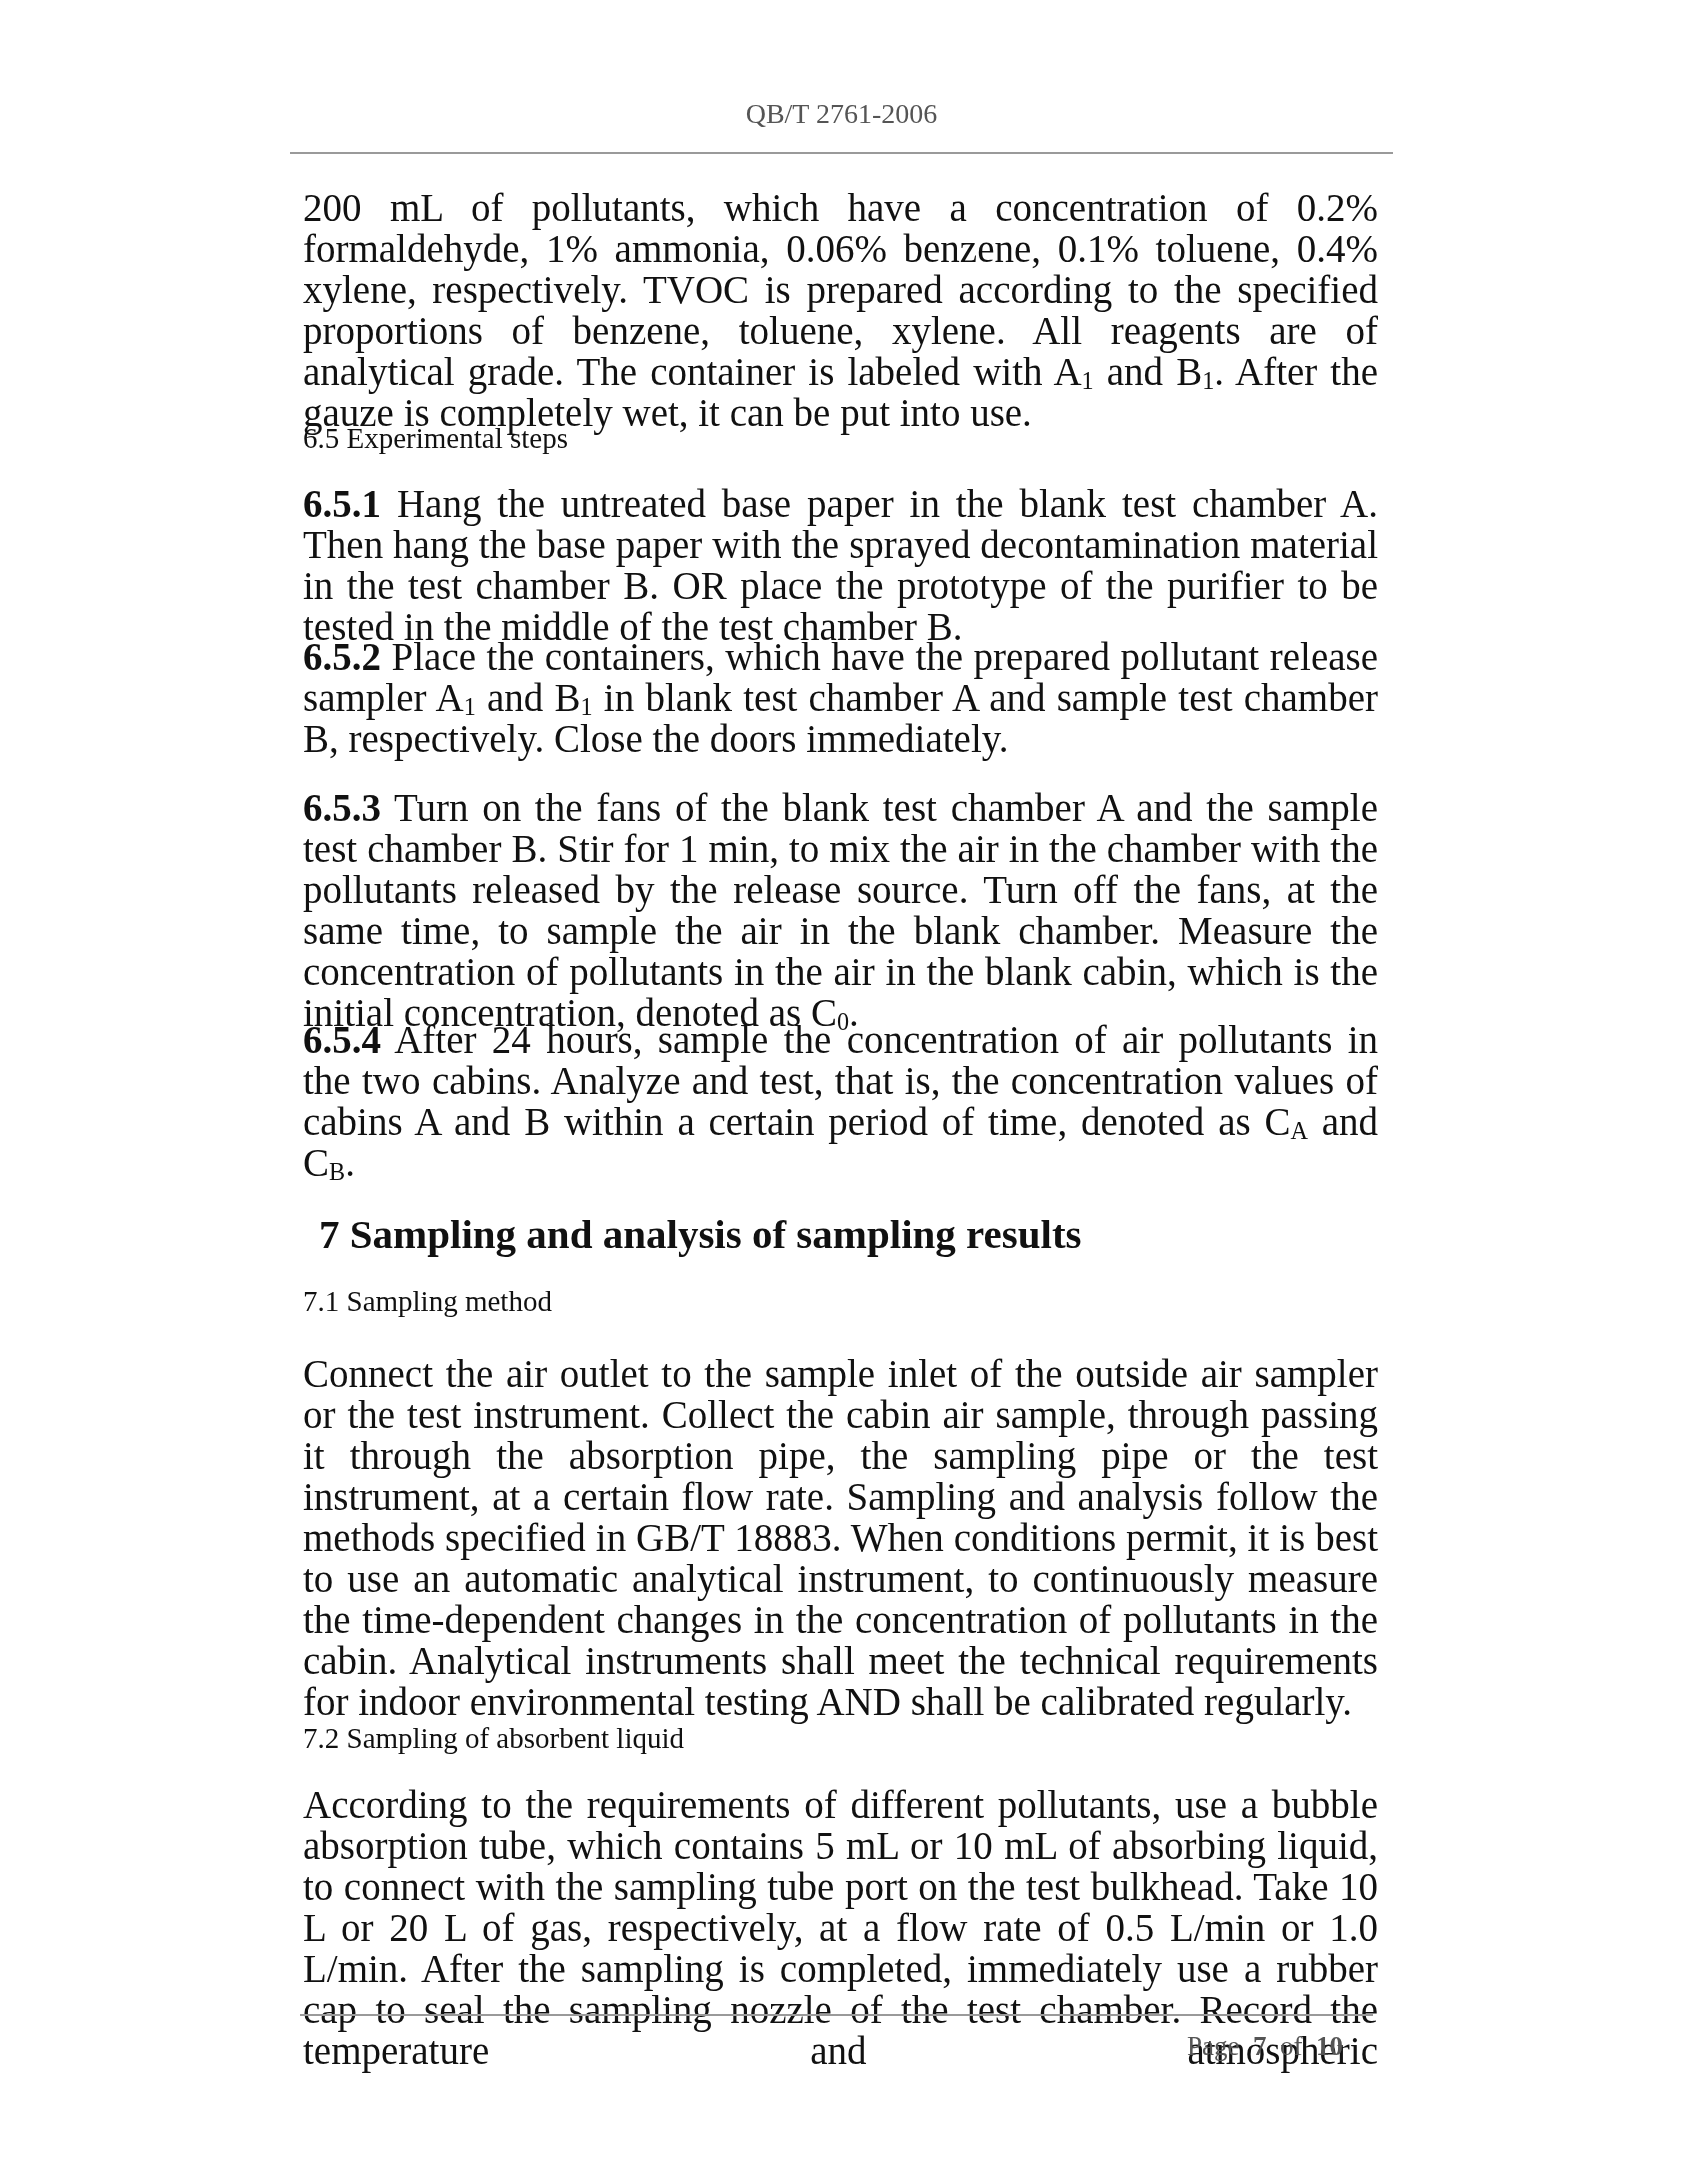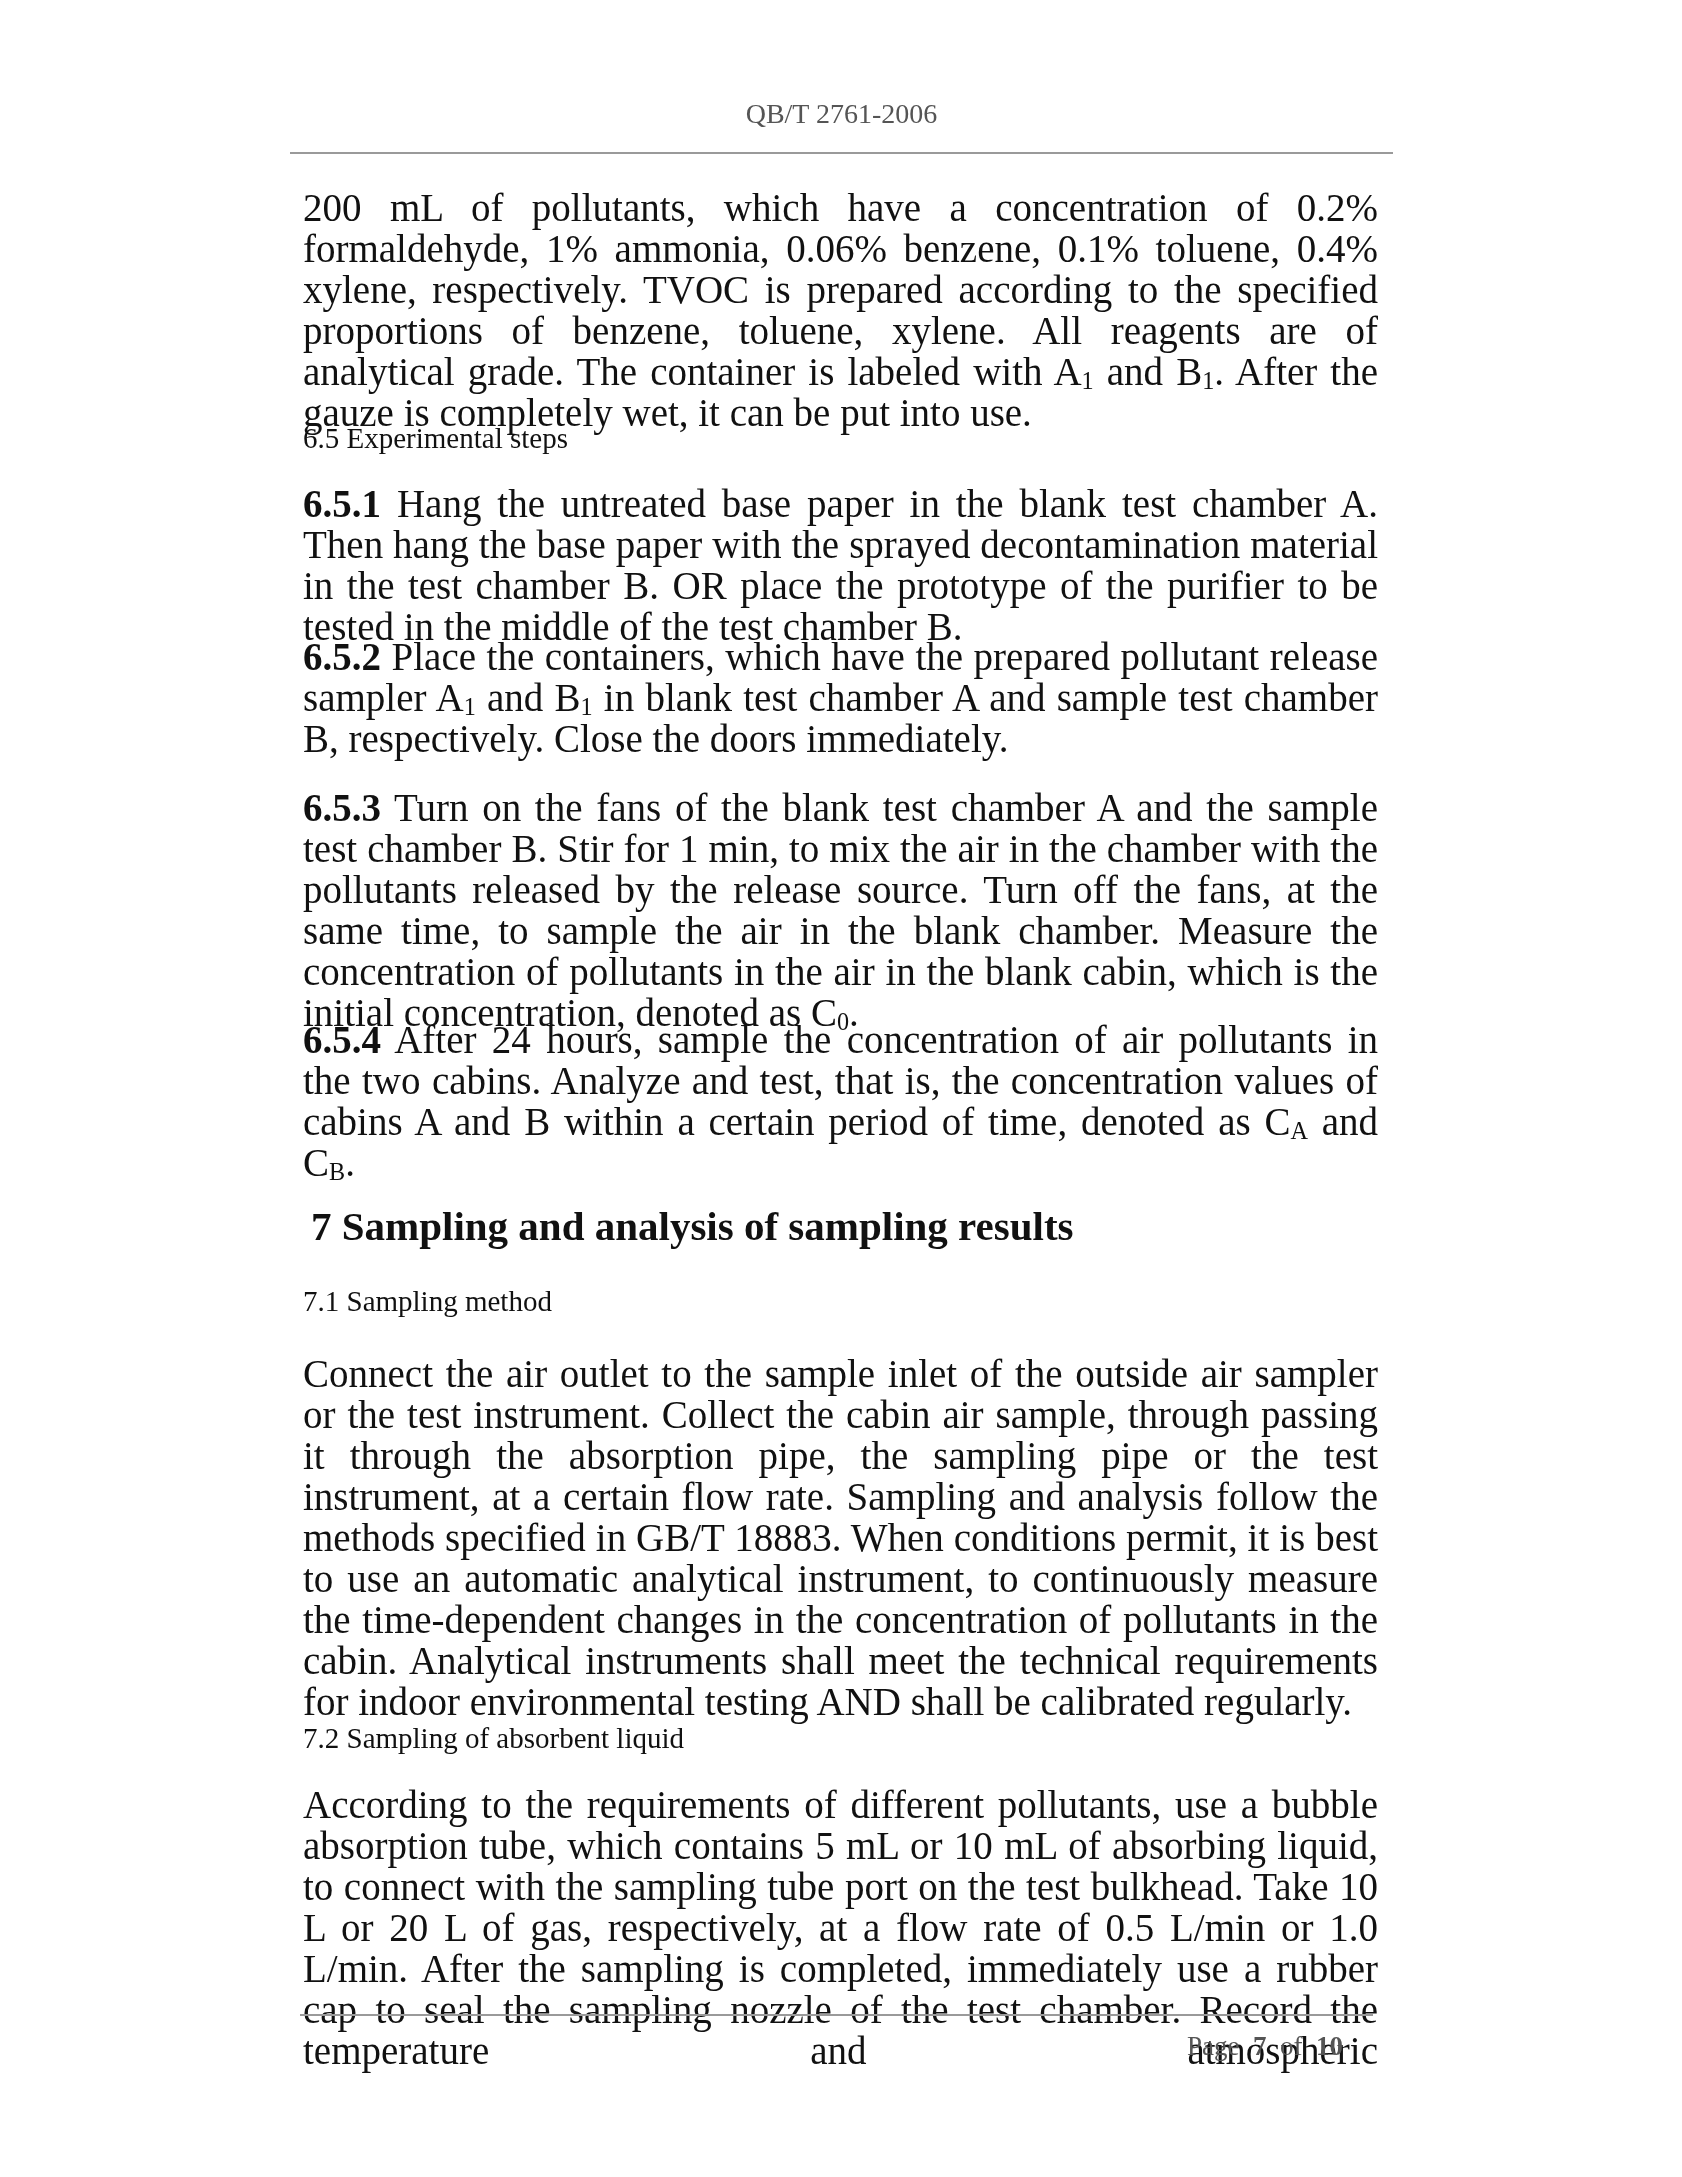--- a/index.html
+++ b/index.html
@@ -45,21 +45,21 @@
     line-height: 41px;
     font-weight: normal;
     margin: 0;
   }
   .h1 {
     position: absolute;
     left: 303px;
     font-size: 41px;
     line-height: 1;
     font-weight: bold;
-    margin: 8px;
+    margin: 16px;
   }
   .footer {
     position: absolute;
     top: 2033px;
     font-size: 27px;
     line-height: 1;
     color: #555555;
   }
   .footer a { color: #555555; text-decoration: underline; }
   .footer .num { font-weight: bold; }

